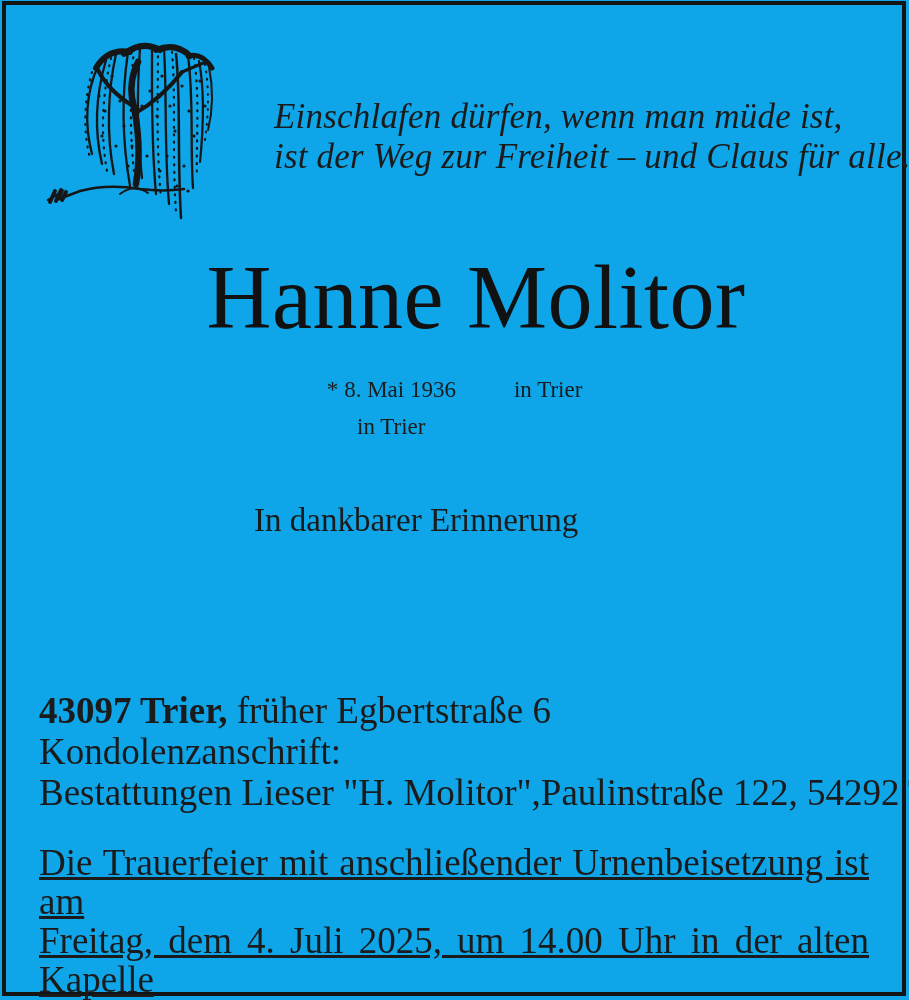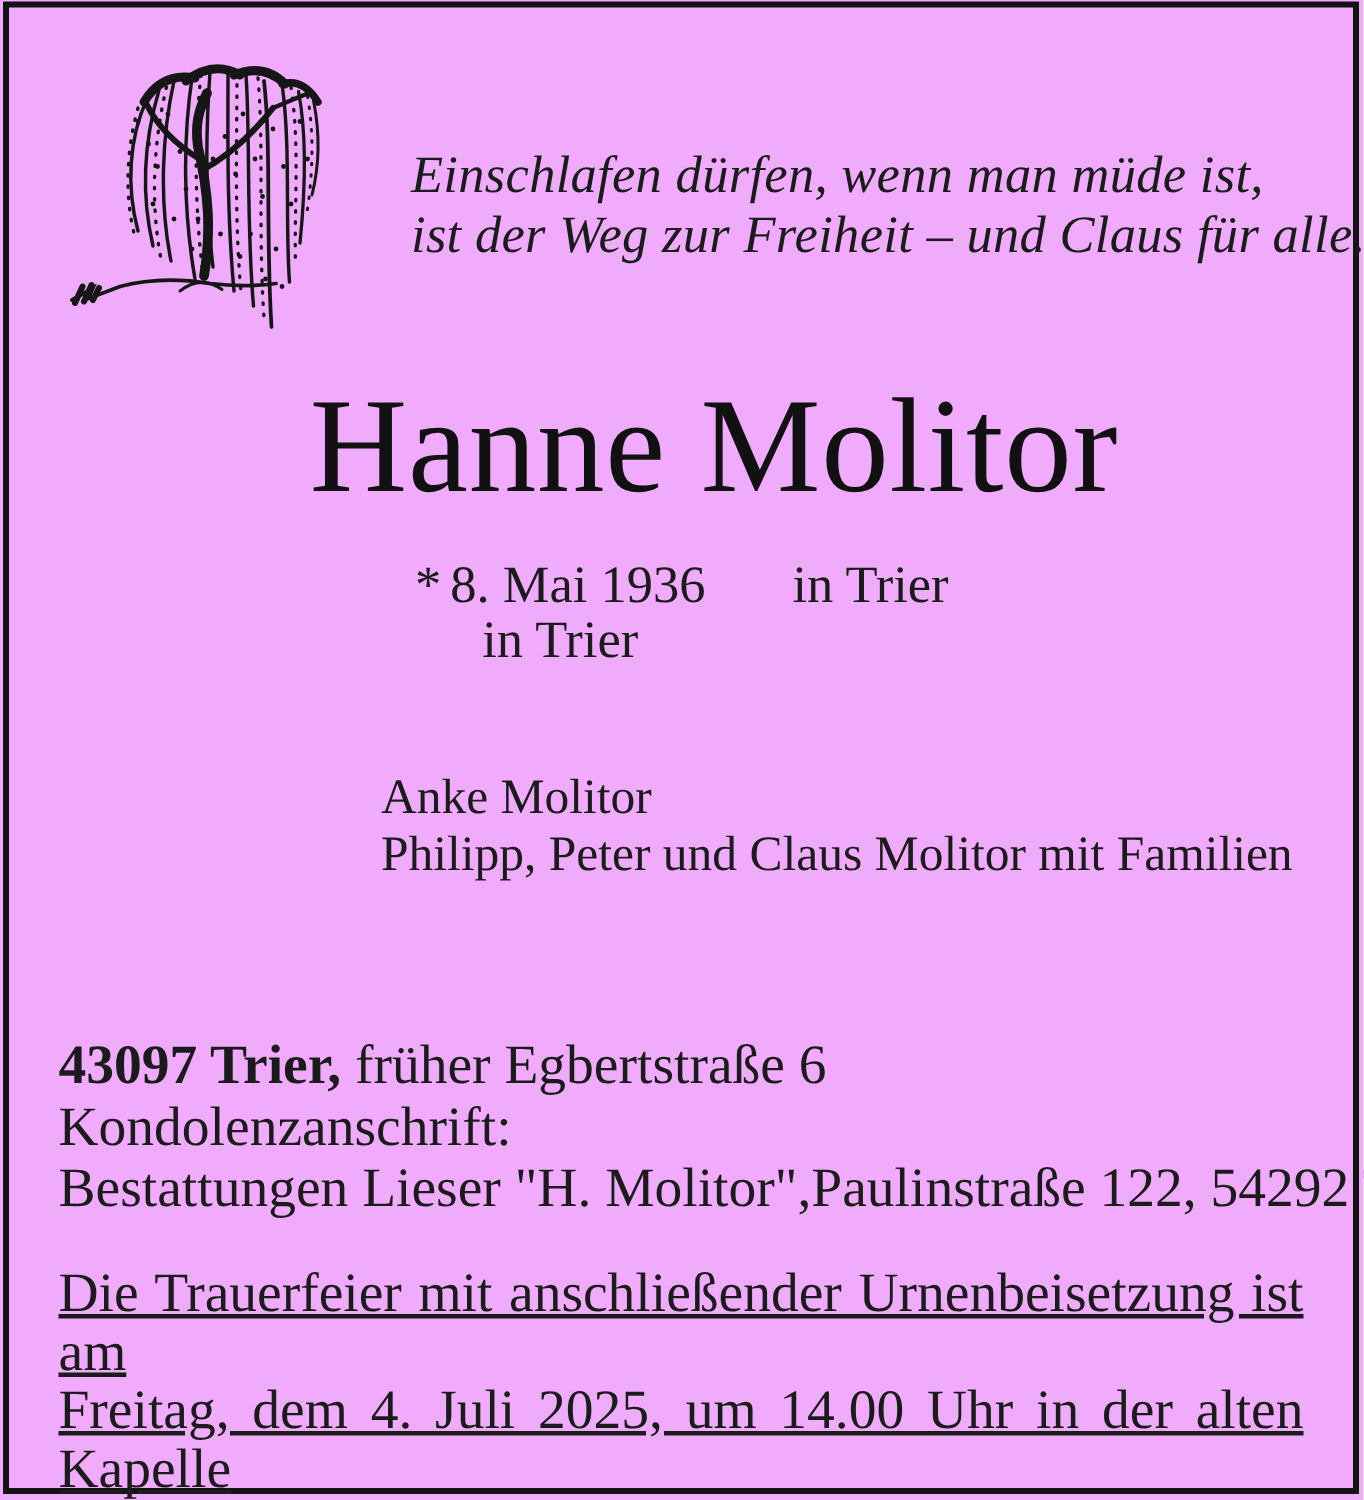--- a/index.html
+++ b/index.html
@@ -51,21 +51,21 @@
     letter-spacing: 0.5px;
     margin-left: 43px;
   }
   .dates-row {
     position: absolute;
     left: 0; right: 0;
     top: 371px;
     display: flex;
     justify-content: center;
     gap: 58px;
-    font-size: 35px;
+    font-size: 23px;
     line-height: 37px;
   }
   .date-col { text-align: center; white-space: nowrap; }
   .date-symbol { display: inline-block; margin-right: 6px; }
   .memorial {
     position: absolute;
     left: 254px;
     top: 500px;
     font-size: 33px;
     line-height: 40px;
@@ -92,21 +92,21 @@
   .justify-line {
     text-align: justify;
     text-align-last: justify;
     text-decoration: underline;
   }
   .plain-line { text-align: left; }
 </style>
 </head>
 <body>
 
-<div id="notice" style="background: #f0abfc; color: rgb(27, 27, 27);">
+<div id="notice" style="background: #0ea5e9; color: rgb(27, 27, 27);">
 
   <div class="border-frame" style="border-color: rgb(20, 20, 20);"></div>
 
   <div class="tree">
     <svg viewBox="0 0 210 200" xmlns="http://www.w3.org/2000/svg" fill="none" stroke="#161616" stroke-linecap="round">
 
       <path d="M54,32 Q66,12 88,16" stroke-width="6"></path>
       <path d="M82,18 Q100,4 118,14" stroke-width="6"></path>
       <path d="M114,14 Q134,6 148,20" stroke-width="6"></path>
       <path d="M146,20 Q160,16 170,32" stroke-width="5"></path>
@@ -186,24 +186,21 @@
         <span class="date-symbol">*</span><span>8. Mai 1936</span>
       </div>
       <div>in Trier</div>
     </div>
     <div class="date-col">
       <div>in Trier</div>
     </div>
   </div>
 
   <div class="memorial">
-    <div class="mourners">
-      <div>Anke Molitor</div>
-      <div>Philipp, Peter und Claus Molitor mit Familien</div>
-    </div>
+    <div>In dankbarer Erinnerung</div>
   </div>
 
   <div class="contact">
     <div>
       <span class="bold">43097 Trier,</span>
       <span>früher Egbertstraße 6</span>
     </div>
     <div>Kondolenzanschrift:</div>
     <div>Bestattungen Lieser "H. Molitor",Paulinstraße 122, 54292 Trier</div>
   </div>

